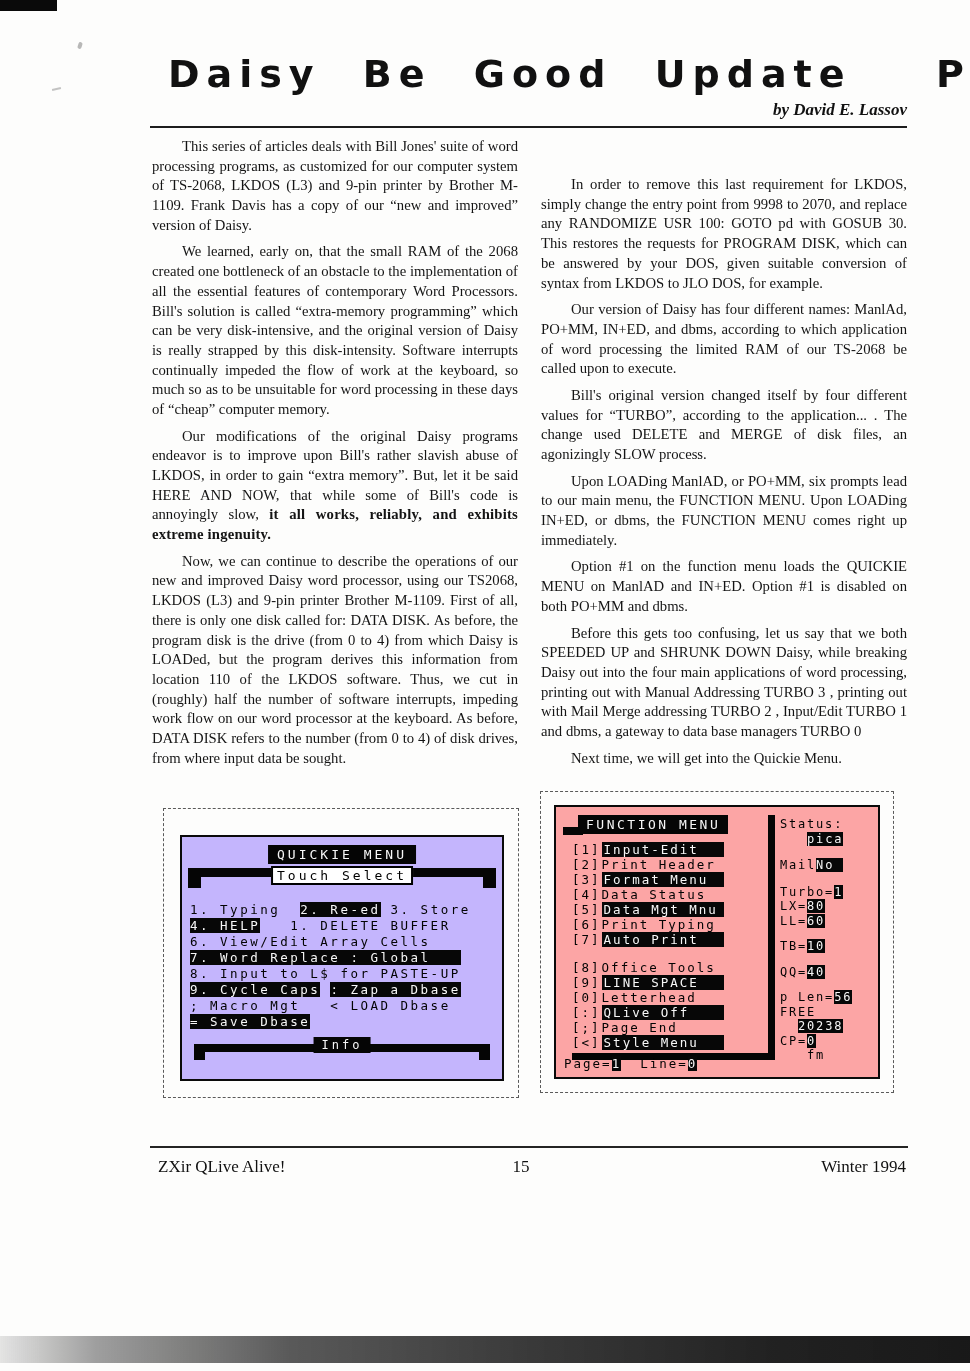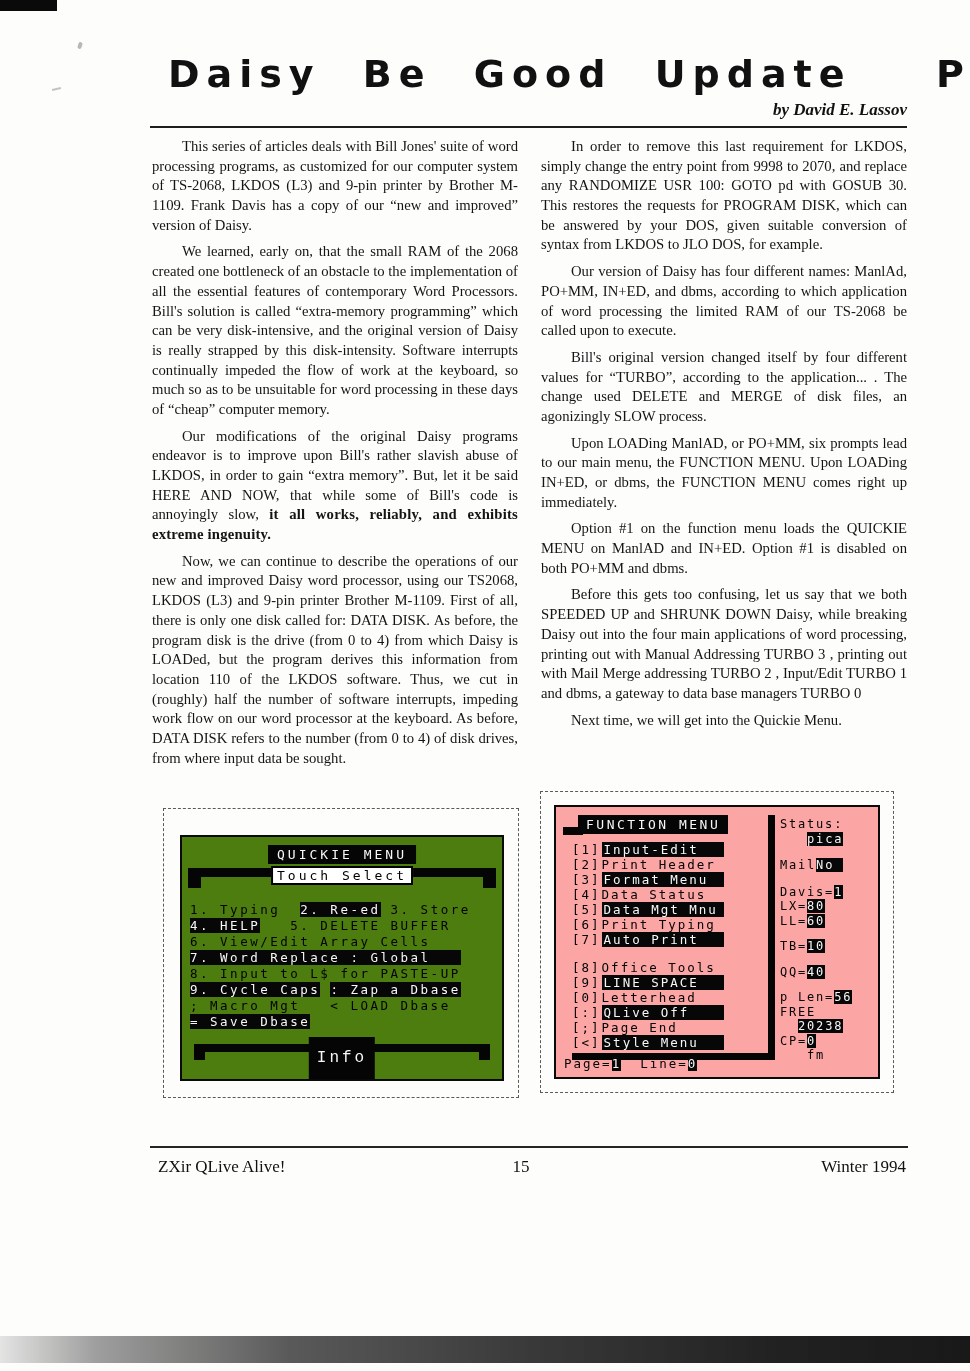--- a/index.html
+++ b/index.html
@@ -16,49 +16,49 @@
 
   
   .title{position:absolute;left:168px;top:52px;width:740px;margin:0;
     font-family:"DejaVu Sans",sans-serif;font-size:38px;font-weight:600;color:#111;
     letter-spacing:7px;word-spacing:22px;white-space:pre;}
   .byline{position:absolute;left:150px;top:100px;width:757px;text-align:right;
     font-style:italic;font-weight:600;font-size:17px;color:#111;}
   .top-rule{position:absolute;left:150px;top:126px;width:757px;border-top:2px solid #1d1d1d;}
 
   
-  .columns{position:absolute;left:152px;top:137px;width:758px;display:flex;gap:23px;}
+  .columns{position:absolute;left:152px;top:137px;width:758px;display:flex;gap:23px;align-items:flex-end;}
   .col{width:366px;}
   .col p{margin:0 0 7px 0;text-indent:30px;text-align:justify;
     font-size:14.7px;line-height:1.34;color:#141414;}
   .col p b{font-weight:bold;letter-spacing:.2px;}
 
   
   .tline{font-family:"DejaVu Sans Mono",monospace;font-size:12.5px;line-height:16px;
     letter-spacing:2.5px;white-space:pre;color:#030303;}
   .inv{background:#070707;color:#f7f7f7;}
   .tgap{width:100%;}
 
   
   .quickie{position:absolute;left:163px;top:808px;width:354px;height:288px;border:1px dashed #5a5a5a;}
-  .quickie .inner{position:absolute;left:16px;top:26px;width:320px;height:242px;border:2px solid #0a0a0a;background:#4d7c0f;}
+  .quickie .inner{position:absolute;left:16px;top:26px;width:320px;height:242px;border:2px solid #0a0a0a;background:#c4b5fd;}
   .qheader{position:relative;height:46px;margin:12px 4px 6px 4px;}
   .qbar{position:absolute;left:2px;right:2px;top:19px;height:9px;background:#050505;}
   .qbar:before,.qbar:after{content:"";position:absolute;top:7px;width:13px;height:13px;background:#050505;}
   .qbar:before{left:0;}  .qbar:after{right:0;}
   .qtitle{position:absolute;left:50%;transform:translateX(-50%);top:-4px;z-index:2;
     font-family:"DejaVu Sans Mono",monospace;font-size:13px;letter-spacing:3px;
     background:#050505;color:#f7f7f7;padding:2px 9px;white-space:pre;}
   .qsub{position:absolute;left:50%;transform:translateX(-50%);top:17px;z-index:3;
     font-family:"DejaVu Sans Mono",monospace;font-size:13px;letter-spacing:3px;
     background:#fff;color:#000;border:2px solid #000;padding:0 4px;white-space:pre;}
   .qheader.small{height:22px;margin:8px 10px 3px 10px;}
   .qheader.small .qbar{top:5px;height:8px;}
   .qheader.small .qbar:before,.qheader.small .qbar:after{top:5px;height:11px;width:11px;}
-  .qheader.small .qtitle{top:-2px;font-size:16px;padding:12px 8px;font-family:Liberation Mono, monospace;}
+  .qheader.small .qtitle{top:-2px;font-size:12px;padding:1px 8px;}
   .qlines{padding:1px 8px;}
 
   
   .funcscr{position:absolute;left:540px;top:791px;width:352px;height:300px;border:1px dashed #5a5a5a;}
   .funcscr .inner2{position:absolute;left:13px;top:13px;width:322px;height:270px;border:2px solid #0a0a0a;background:#fca5a5;}
   .fpanel{position:absolute;left:16px;top:8px;width:196px;border-right:7px solid #050505;border-bottom:7px solid #050505;padding-bottom:3px;}
   .fbanner{position:relative;height:24px;}
   .fbanner:before{content:"";position:absolute;left:-9px;top:12px;width:20px;height:8px;background:#050505;}
   .ftitle{position:absolute;left:6px;top:0;font-family:"DejaVu Sans Mono",monospace;font-size:13px;
     letter-spacing:2.5px;background:#050505;color:#f7f7f7;padding:2px 8px;white-space:pre;}
@@ -113,21 +113,21 @@
 
   <div class="screen quickie">
     <div class="inner">
       <div class="qheader">
         <div class="qbar"></div>
         <div class="qtitle">QUICKIE MENU</div>
         <div class="qsub">Touch Select</div>
       </div>
       <div class="qlines">
           <div class="tline"><span>1. Typing  </span><span class="inv">2. Re-ed</span><span> 3. Store</span></div>
-          <div class="tline"><span class="inv">4. HELP</span><span>   5. DELETE BUFFER</span></div>
+          <div class="tline"><span class="inv">4. HELP</span><span>   1. DELETE BUFFER</span></div>
           <div class="tline"><span>6. View/Edit Array Cells</span></div>
           <div class="tline"><span class="inv">7. Word Replace : Global   </span></div>
           <div class="tline"><span>8. Input to L$ for PASTE-UP</span></div>
           <div class="tline"><span class="inv">9. Cycle Caps</span><span> </span><span class="inv">: Zap a Dbase</span></div>
           <div class="tline"><span>; Macro Mgt   &lt; LOAD Dbase</span></div>
           <div class="tline"><span class="inv">= Save Dbase</span></div>
         </div>
       <div class="qheader small">
         <div class="qbar"></div>
         <div class="qtitle">Info</div>
@@ -159,21 +159,21 @@
       </div>
       <div class="fpage">
           <div class="tline"><span>Page=</span><span class="inv">1</span><span>  Line=</span><span class="inv">0</span></div>
         </div>
       <div class="fstatus">
           <div class="tline"><span>Status:</span></div>
           <div class="tline"><span>   </span><span class="inv">pica</span></div>
           <div class="tgap" style="height: 12px;"></div>
           <div class="tline"><span>Mail</span><span class="inv">No </span></div>
           <div class="tgap" style="height: 12px;"></div>
-          <div class="tline"><span>Davis=</span><span class="inv">1</span></div>
+          <div class="tline"><span>Turbo=</span><span class="inv">1</span></div>
           <div class="tline"><span>LX=</span><span class="inv">80</span></div>
           <div class="tline"><span>LL=</span><span class="inv">60</span></div>
           <div class="tgap" style="height: 11px;"></div>
           <div class="tline"><span>TB=</span><span class="inv">10</span></div>
           <div class="tgap" style="height: 11px;"></div>
           <div class="tline"><span>QQ=</span><span class="inv">40</span></div>
           <div class="tgap" style="height: 11px;"></div>
           <div class="tline"><span>p Len=</span><span class="inv">56</span></div>
           <div class="tline"><span>FREE</span></div>
           <div class="tline"><span>  </span><span class="inv">20238</span></div>

